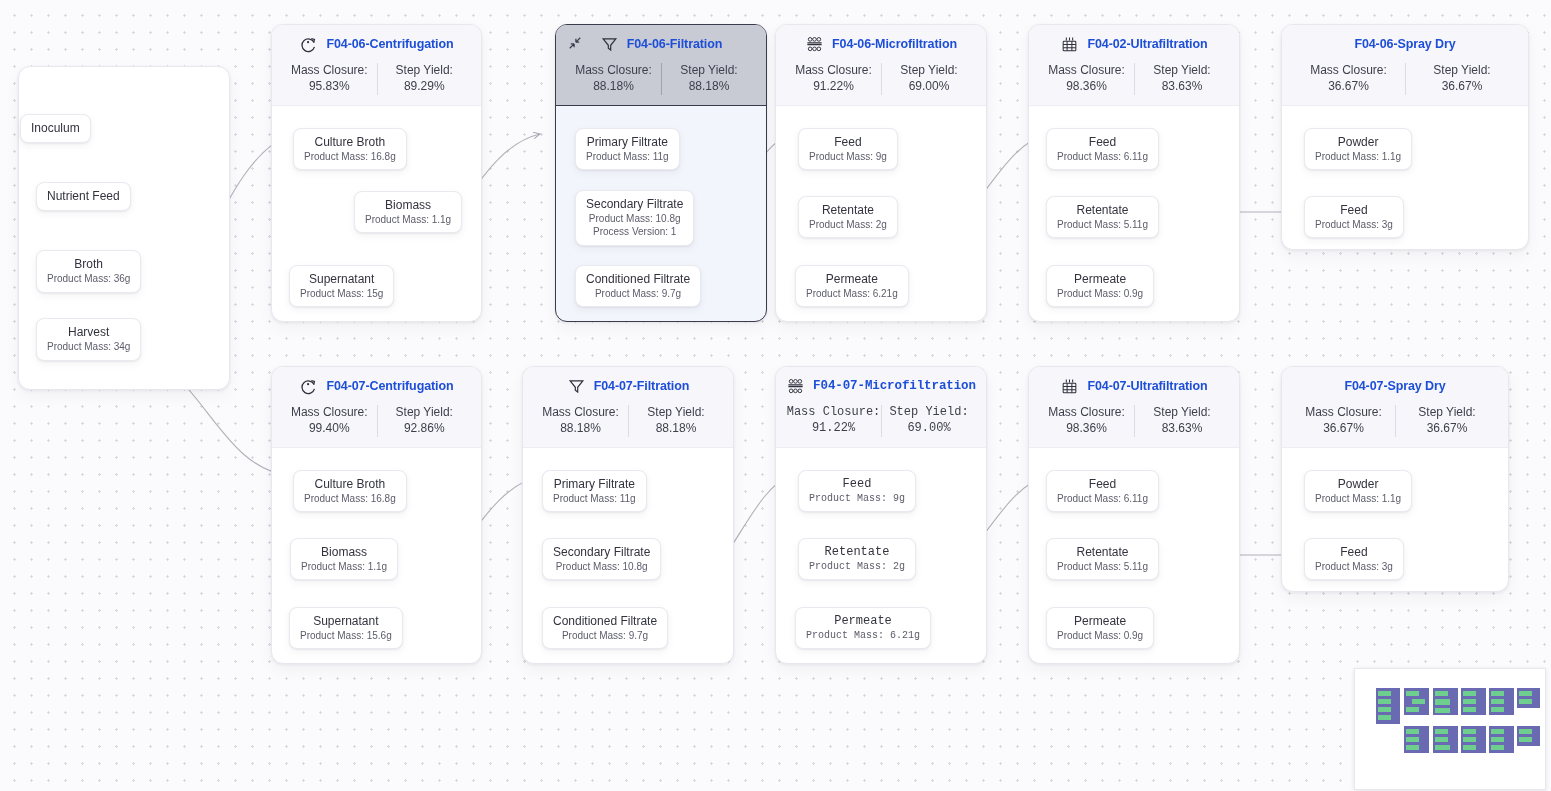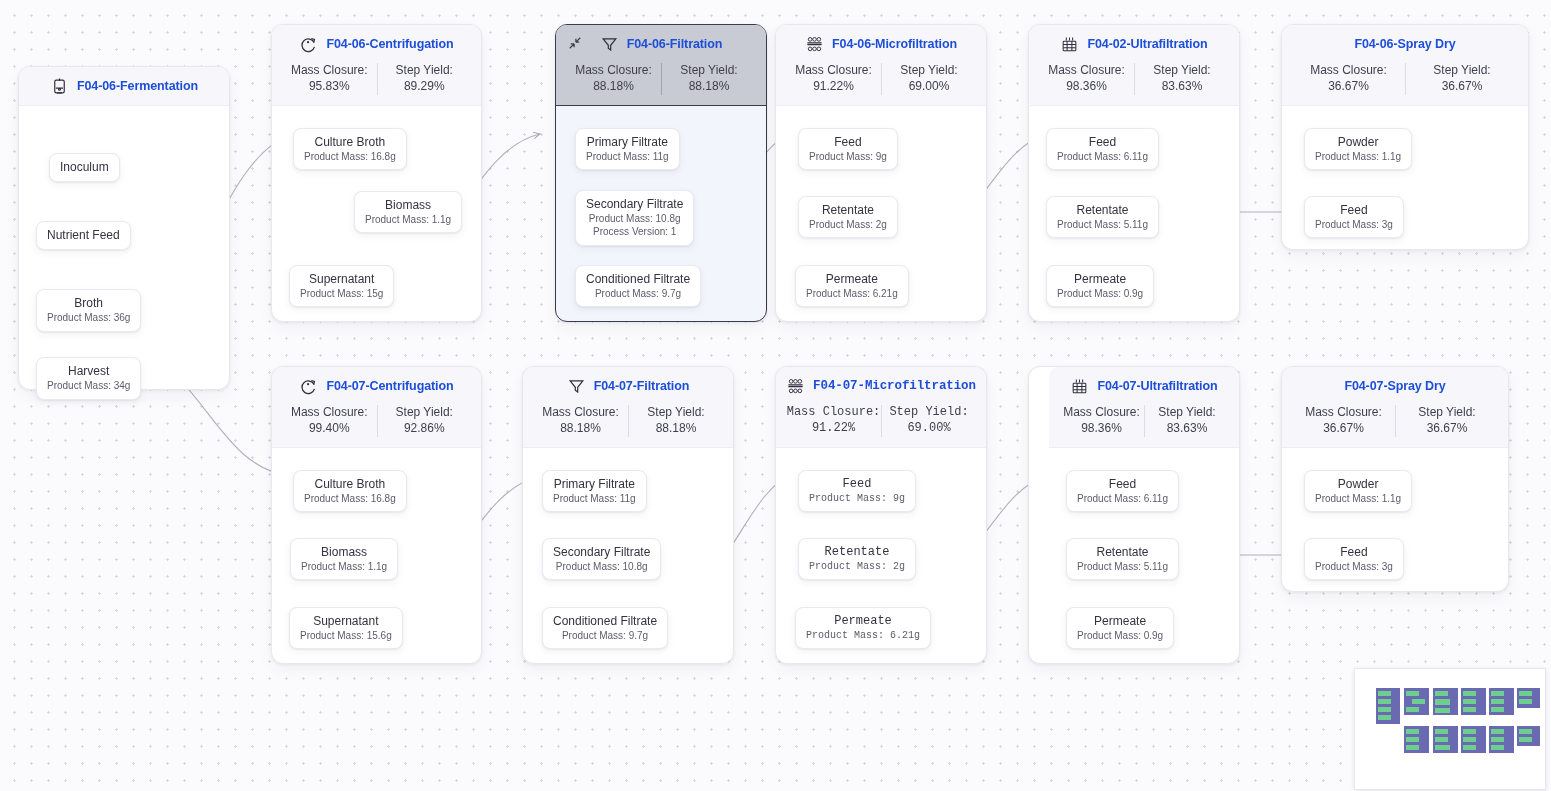--- a/index.html
+++ b/index.html
@@ -155,32 +155,22 @@
       <path d="M1089,502 L1089,534"></path>
       <path d="M1089,570 L1089,602"></path>
 
       <path d="M1134,555 L1297,555"></path>
 
       <path d="M1380,555 C1400,549 1388,525 1345,521 C1312,519 1300,483 1303,480"></path>
     </g>
   </svg>
 
   <div class="card" style="left:18px; top:66px; width:212px; height:324px;">
-    <div class="card-header" style="padding-bottom:9px;">
-      <div class="hdr-title-row">
-        <svg class="step-icon" viewBox="0 0 24 24" fill="none" stroke="#2f2f3d" stroke-width="1.5">
-          <rect x="6" y="4" width="12" height="16" rx="2"></rect>
-          <path d="M12 2v3M9 20h6M7.5 14h9"></path>
-          <circle cx="12" cy="15.5" r="1.2"></circle>
-        </svg>
-        <span class="card-title">F04-06-Fermentation</span>
-      </div>
-    </div>
     <div class="card-body" style="height:275px;">
-      <div class="node" style="left:30px; top:47px;">
+      <div class="node" style="left:1px; top:47px;">
         <span class="node-label">Inoculum</span>
       </div>
       <div class="node" style="left:17px; top:115px;">
         <span class="node-label">Nutrient Feed</span>
       </div>
       <div class="node" style="left:17px; top:183px;">
         <span class="node-label">Broth</span>
         <span class="node-sub">Product Mass: 36g</span>
       </div>
       <div class="node" style="left:17px; top:251px;">
@@ -479,21 +469,21 @@
         <span class="node-label">Retentate</span>
         <span class="node-sub">Product Mass: 2g</span>
       </div>
       <div class="node" style="left:19px; top:159px;">
         <span class="node-label">Permeate</span>
         <span class="node-sub">Product Mass: 6.21g</span>
       </div>
     </div>
   </div>
 
-  <div class="card" style="left:1028px; top:366px; width:212px; height:298px;padding-left:20px;">
+  <div class="card" style="left:1028px; top:366px; width:212px; height:298px;">
     <div class="card-header">
       <div class="hdr-title-row">
         <svg class="step-icon" viewBox="0 0 24 24" fill="none" stroke="#2f2f3d" stroke-width="1.3">
           <path d="M8 3v4M12 3v4M16 3v4"></path>
           <rect x="4" y="8" width="16" height="12" rx="1"></rect>
           <path d="M4 12h16M4 16h16M9 8v12M15 8v12"></path>
         </svg>
         <span class="card-title">F04-07-Ultrafiltration</span>
       </div>
       <div class="metrics">

